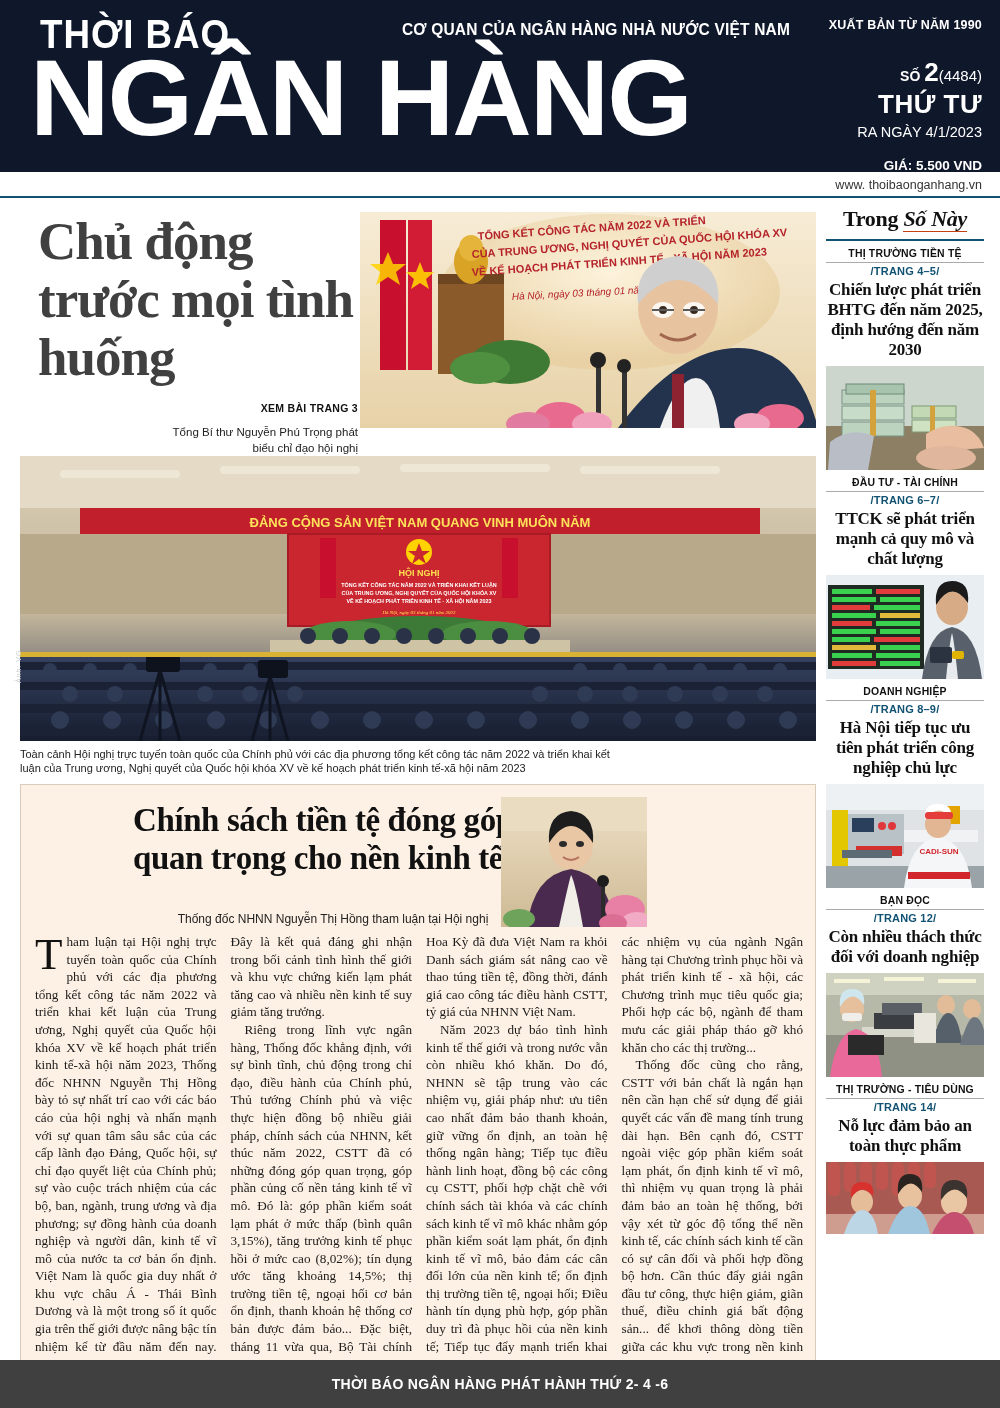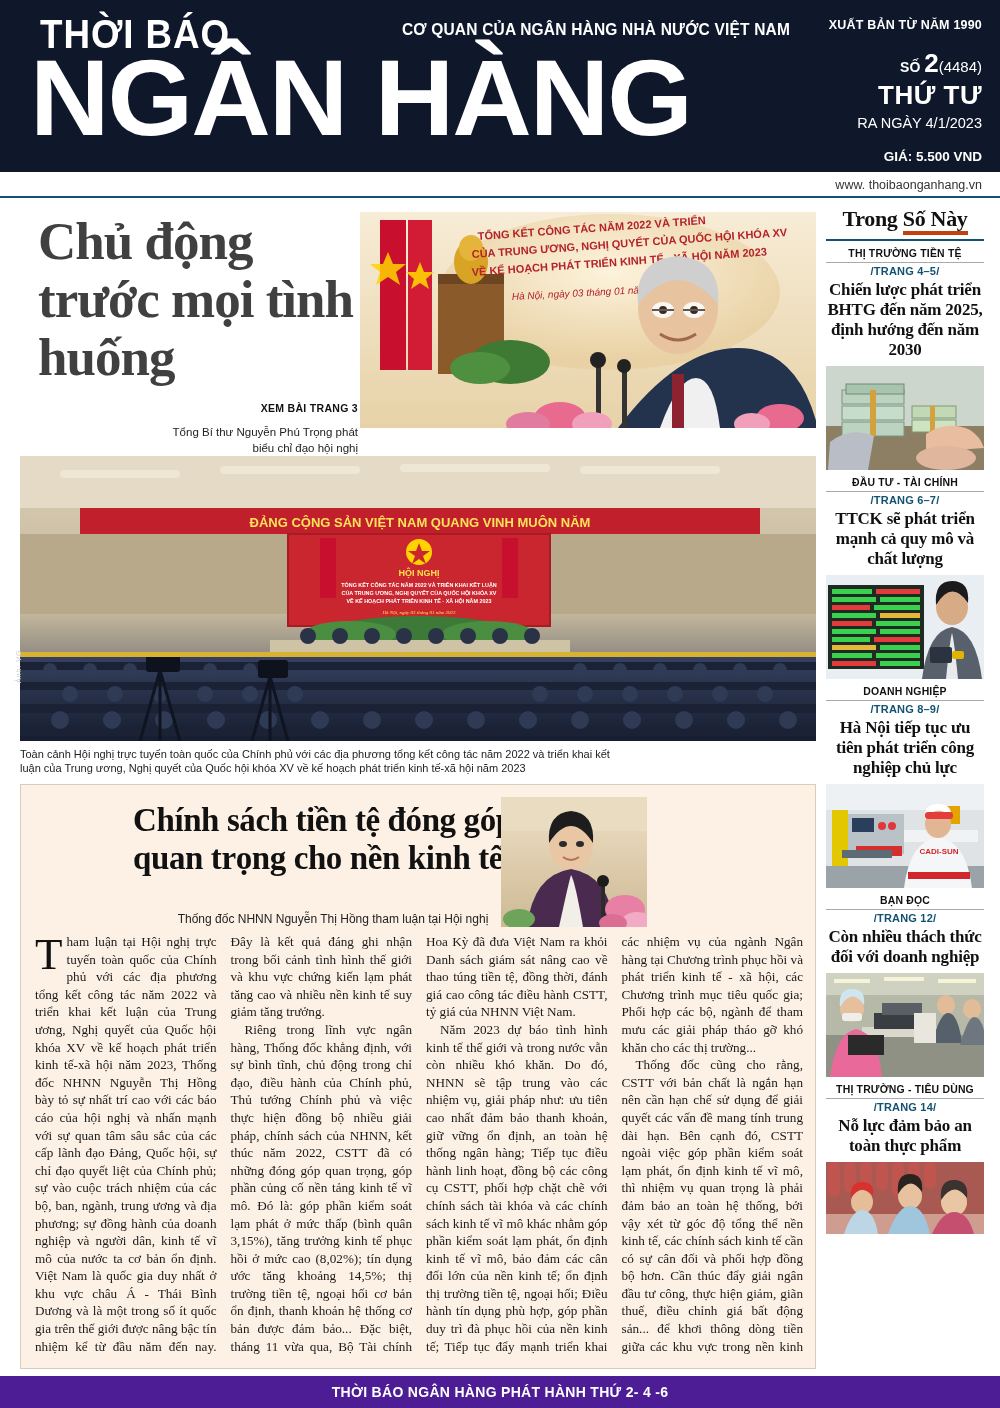--- a/index.html
+++ b/index.html
@@ -34,21 +34,21 @@
     color:#fff; white-space:nowrap;
   }
   .mast-slogan {
     position:absolute; left:386px; top:20px; width:420px;
     text-align:center;
     font-size:16.5px; font-weight:bold; letter-spacing:0.2px;
     transform:scaleX(0.94);
   }
   .mast-right { position:absolute; right:18px; top:18px; width:186px; text-align:right; }
   .mast-since { font-size:12.5px; font-weight:bold; letter-spacing:0.2px; }
-  .mast-issue { margin-top:16px; font-size:14px; font-weight:bold; }
+  .mast-issue { margin-top:25px; font-size:14px; font-weight:bold; }
   .mast-issue .big { font-size:26px; font-weight:bold; }
   .mast-issue .paren { font-size:15px; font-weight:normal; }
   .mast-day { margin-top:1px; font-size:26px; font-weight:bold; letter-spacing:0.5px; }
   .mast-date { margin-top:4px; font-size:14.5px; font-weight:normal; }
   .mast-price { margin-top:18px; font-size:13.5px; font-weight:bold; }
   .website {
     position:absolute; right:18px; top:178px;
     font-size:12.5px; color:#333;
   }
   .mast-rule {
@@ -132,43 +132,43 @@
     padding:2px 4px 0 0; color:#111;
   }
 
   
   .sidebar { position:absolute; left:826px; top:206px; width:158px; }
   .sb-title {
     text-align:center; font-family:"Liberation Serif", serif;
     font-weight:bold; font-size:22px; color:#111; padding-bottom:2px;
     letter-spacing:-0.3px;
   }
-  .sb-title .u { border-bottom:4px solid #c2410c; }
+  .sb-title .u { border-bottom:1px solid #c2410c;font-style:italic; }
   .sb-rule { height:2px; background:#115272; margin:5px 0 6px 0; }
   .sb-item { margin-bottom:6px; }
   .sb-cat {
     text-align:center; font-size:11px; font-weight:bold; color:#111;
     letter-spacing:0.2px; transform:scaleX(0.95);
   }
   .sb-catline { height:1px; background:#aaa; margin:3px 0 2px 0; }
   .sb-page {
     text-align:center; font-size:11px; font-weight:bold; color:#115272;
     letter-spacing:0.2px; margin-bottom:3px;
   }
   .sb-headline {
     text-align:center; font-family:"Liberation Serif", serif;
     font-weight:bold; font-size:17px; line-height:20px; color:#111;
     letter-spacing:-0.2px;
   }
   .sb-photo { margin-top:6px; width:158px; height:104px; overflow:hidden; background:#c2410c; }
 
   
   .footer {
-    position:absolute; left:0; bottom:0; width:1000px; height:32px;
-    background:#4c1d95; color:#fff;
+    position:absolute; left:0; bottom:0; width:1000px; height:48px;
+    background:#404040; color:#fff;
   }
   .footer span {
     position:absolute; left:50%; top:50%; transform:translate(-50%,-50%);
     font-size:14px; font-weight:bold; letter-spacing:0.3px; white-space:nowrap;
   }
 </style>
 </head>
 <body>
 
 <div class="masthead">

